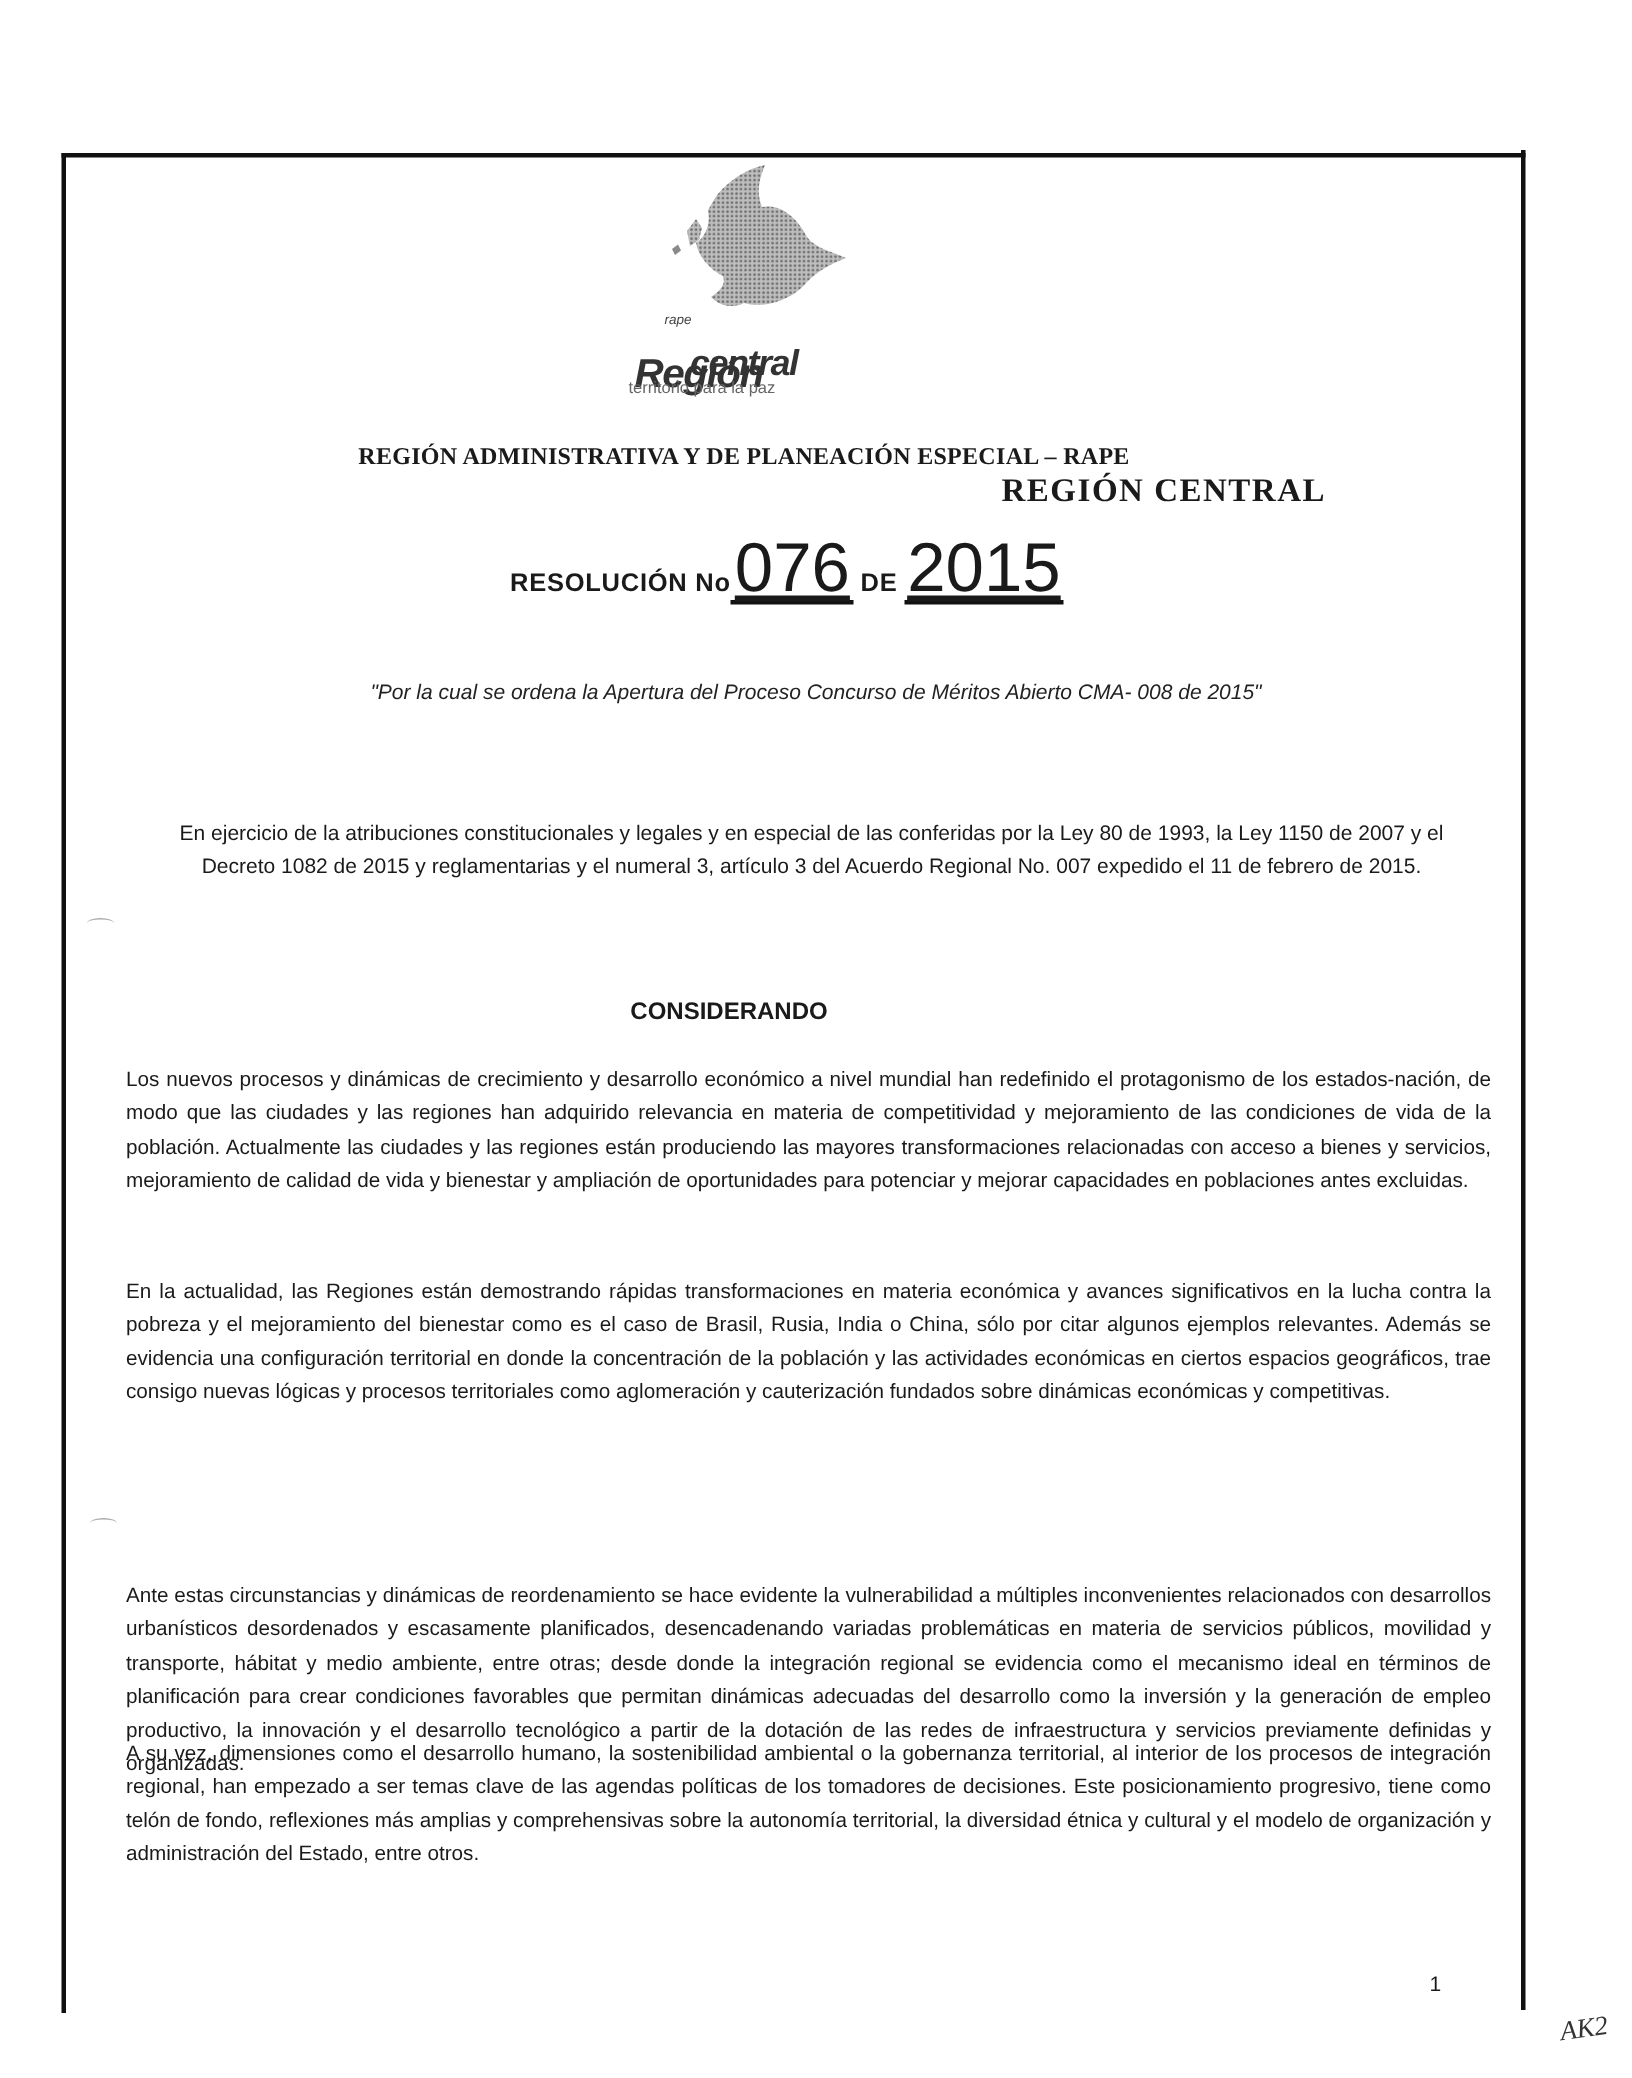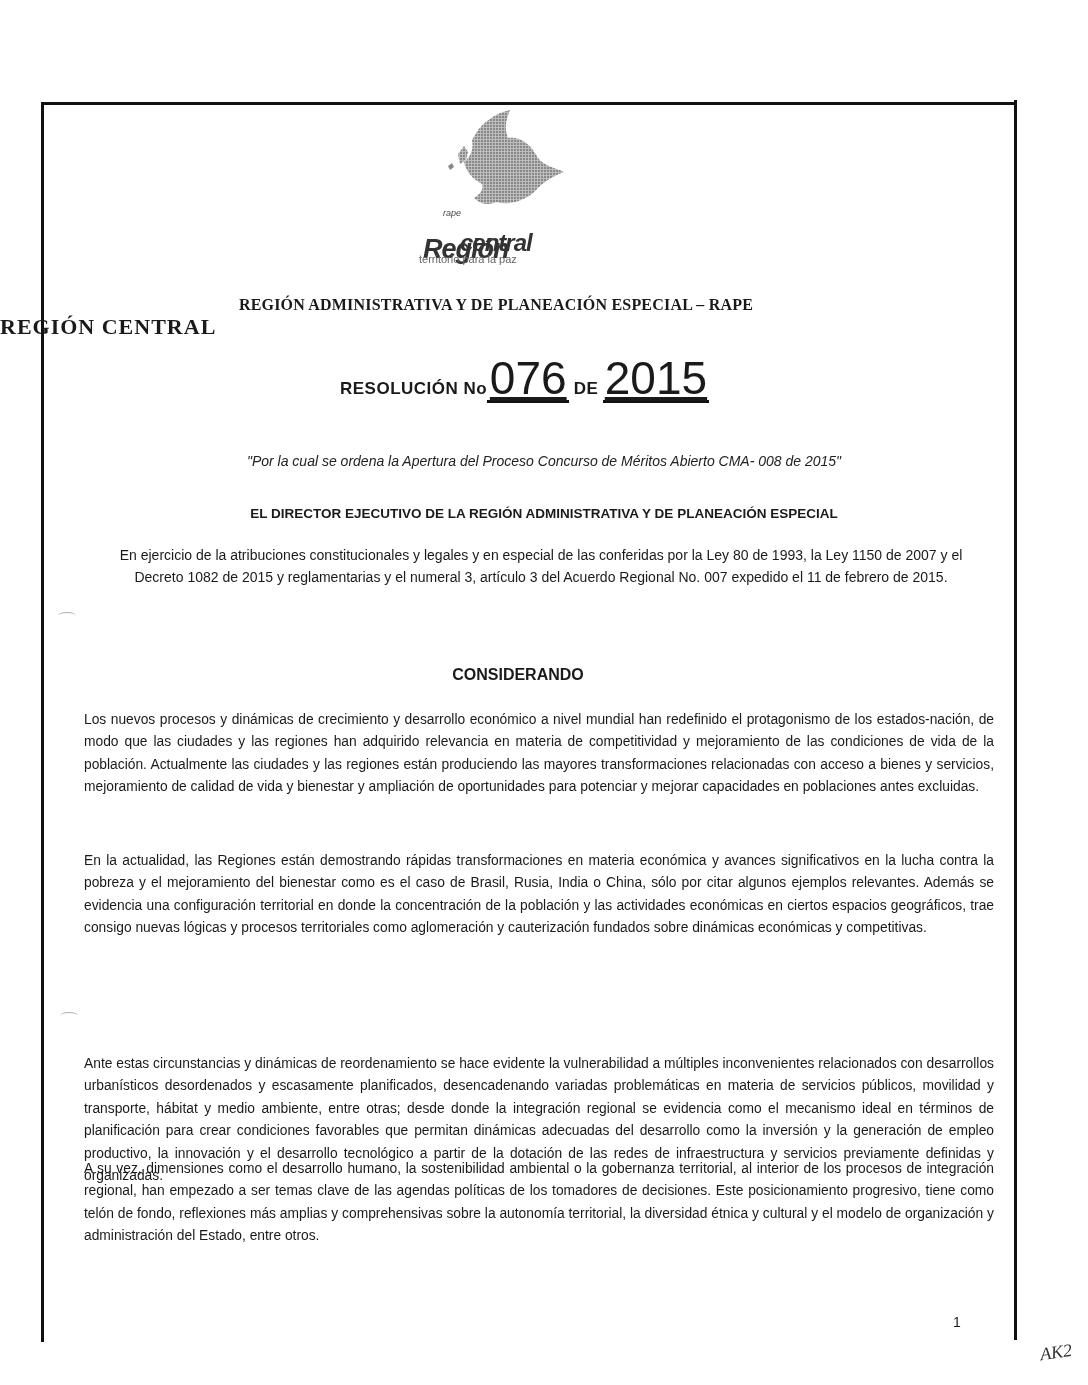--- a/index.html
+++ b/index.html
@@ -9,32 +9,32 @@
     .frame-right { position: absolute; left: 1014px; top: 100px; width: 3px; height: 1240px; background: #111; }
 
     .logo { position: absolute; left: 418px; top: 110px; width: 150px; height: 160px; }
     .logo svg { position: absolute; left: 0; top: 0; }
     .logo-rape { position: absolute; left: 443px; top: 208px; font: italic 9px "Liberation Sans", sans-serif; color: #444; }
     .logo-region { position: absolute; left: 423px; top: 212px; font: italic bold 27px "Liberation Sans", sans-serif; color: #333; letter-spacing: -1px; margin-top: 22px; }
     .logo-central { position: absolute; left: 460px; top: 229px; font: italic bold 24px "Liberation Sans", sans-serif; color: #333; letter-spacing: -1px; }
     .logo-tag { position: absolute; left: 419px; top: 253px; font: 11px "Liberation Sans", sans-serif; color: #666; }
 
     .org-line1 { position: absolute; left: 0; width: 992px; top: 296px; text-align: center; font: bold 16px "Liberation Serif", serif; letter-spacing: 0.2px; }
-    .org-line2 { position: absolute; left: 0; width: 884px; top: 314px; text-align: left; font: bold 22px "Liberation Serif", serif; letter-spacing: 1px; }
+    .org-line2 { position: absolute; left: 0; width: 884px; top: 314px; text-align: right; font: bold 22px "Liberation Serif", serif; letter-spacing: 1px; }
 
     .res { position: absolute; left: 340px; top: 356px; font-family: "Liberation Sans", sans-serif; white-space: nowrap; }
     .res .lbl { font-size: 17px; font-weight: bold; letter-spacing: 0.5px; }
     .res .num { display: inline-block; font-size: 46px; border-bottom: 3px solid #111; line-height: 44px; padding: 0 2px; text-decoration: underline; }
     .res .num1 { width: 78px; text-align: center; margin-left: 0; }
     .res .num2 { width: 102px; text-align: center; }
 
     .subtitle { position: absolute; left: 0; width: 1088px; top: 453px; text-align: center; font: italic 14px "Liberation Sans", sans-serif; color: #222; }
     .director { position: absolute; left: 0; width: 1088px; top: 504px; text-align: center; font: bold 13.5px "Liberation Sans", sans-serif; line-height: 19px; }
     .preamble { position: absolute; left: 96px; width: 890px; top: 544px; text-align: center; font: 14px "Liberation Sans", sans-serif; line-height: 22px; }
-    .considerando { position: absolute; left: 0; width: 972px; top: 666px; text-align: center; font: bold 16px "Liberation Sans", sans-serif; margin-left: 32px; }
+    .considerando { position: absolute; left: 0; width: 972px; top: 666px; text-align: center; font: bold 16px "Liberation Sans", sans-serif; }
 
     .para { position: absolute; left: 84px; width: 910px; text-align: justify; font: 13.8px "Liberation Sans", sans-serif; line-height: 22.4px; color: #1a1a1a; }
     .p1 { top: 709px; }
     .p2 { top: 850px; }
     .p3 { top: 1053px; }
     .p4 { top: 1158px; }
 
     .page-num { position: absolute; left: 953px; top: 1314px; font: 14px "Liberation Sans", sans-serif; }
     .initials { position: absolute; left: 1040px; top: 1342px; font: italic 18px "Liberation Serif", serif; color: #333; transform: rotate(-8deg); }
     .margin-mark { position: absolute; width: 18px; height: 6px; border-top: 1px solid #aaa; border-radius: 50% 50% 0 0; }
@@ -69,21 +69,20 @@
 
 <div class="res">
   <span class="lbl">RESOLUCIÓN No</span><span class="num num1">076</span>
   <span class="lbl">DE</span>
   <span class="num num2">2015</span>
 </div>
 
 <div class="subtitle">"Por la cual se ordena la Apertura del Proceso Concurso de Méritos Abierto CMA- 008 de 2015"</div>
 
 <div class="director">
-  <div>EL DIRECTOR EJECUTIVO DE LA REGIÓN ADMINISTRATIVA Y DE PLANEACIÓN ESPECIAL</div>
 </div>
 
 <div class="preamble">En ejercicio de la atribuciones constitucionales y legales y en especial de las conferidas por la Ley 80 de 1993, la Ley 1150 de 2007  y el Decreto 1082 de 2015 y reglamentarias y el numeral 3, artículo 3 del Acuerdo Regional No. 007 expedido el 11 de febrero de 2015.</div>
 
 <div class="considerando">CONSIDERANDO</div>
 
 <div class="para p1">Los nuevos procesos y dinámicas de crecimiento y desarrollo económico a nivel mundial han redefinido el protagonismo de los estados-nación, de modo que las ciudades y las regiones han adquirido relevancia en materia de competitividad y mejoramiento de las condiciones de vida de la población. Actualmente las ciudades y las regiones están produciendo las mayores transformaciones relacionadas con acceso a bienes y servicios, mejoramiento de calidad de vida y bienestar y ampliación de oportunidades para potenciar y mejorar capacidades en poblaciones antes excluidas.</div>
 <div class="para p2">En la actualidad, las Regiones están demostrando rápidas transformaciones en materia económica y avances significativos en la lucha contra la pobreza y el mejoramiento del bienestar como es el caso de Brasil, Rusia, India o China, sólo por citar algunos ejemplos relevantes.  Además se evidencia una configuración territorial en donde la concentración de la población y las actividades económicas en ciertos espacios geográficos, trae consigo nuevas lógicas y procesos territoriales como aglomeración y cauterización fundados sobre dinámicas económicas y competitivas.</div>
 <div class="para p3">Ante estas circunstancias y dinámicas de reordenamiento se hace evidente la vulnerabilidad a múltiples inconvenientes relacionados con desarrollos urbanísticos desordenados y escasamente planificados, desencadenando variadas problemáticas en materia de servicios públicos, movilidad y transporte, hábitat y medio ambiente, entre otras; desde donde la integración regional se evidencia como el mecanismo ideal en términos de planificación para crear condiciones favorables que permitan dinámicas adecuadas del desarrollo como la inversión y la generación de empleo productivo, la innovación y el desarrollo tecnológico a partir de la dotación de las redes de infraestructura y servicios previamente definidas y organizadas.</div>
 <div class="para p4">A su vez, dimensiones como el desarrollo humano, la sostenibilidad ambiental o la gobernanza territorial, al interior de los procesos de integración regional, han empezado a ser temas clave de las agendas políticas de los tomadores de decisiones. Este posicionamiento progresivo, tiene como telón de fondo, reflexiones más amplias y comprehensivas sobre la autonomía territorial, la diversidad étnica y cultural y el modelo de organización y administración del Estado, entre otros.</div>

